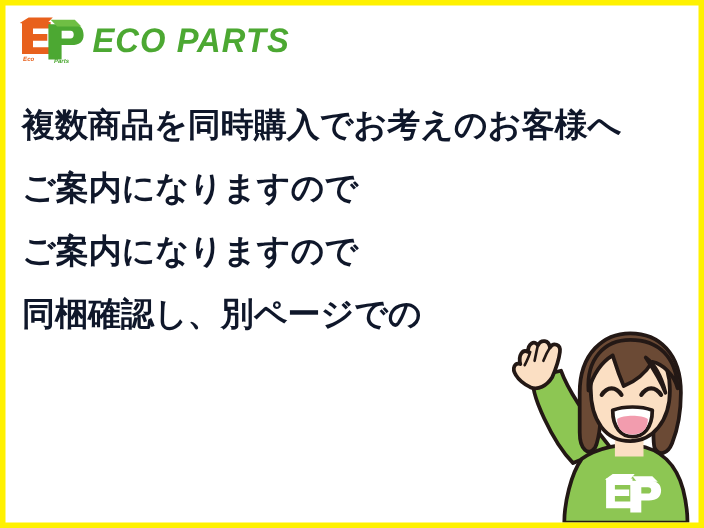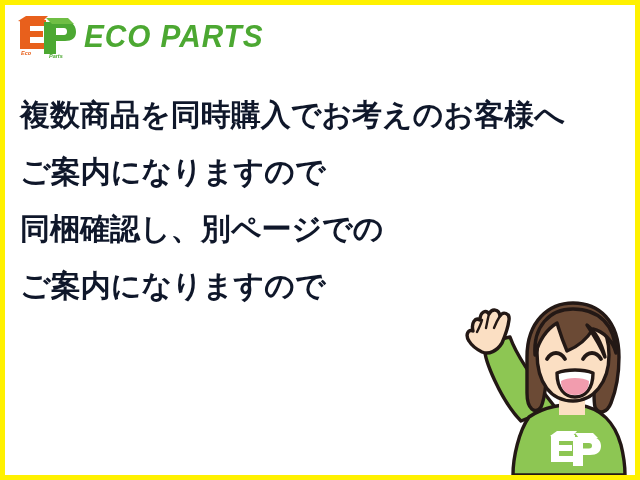--- a/index.html
+++ b/index.html
@@ -112,22 +112,22 @@
         <text x="33" y="43.5" font-family="Liberation Sans, sans-serif" font-size="5.5" font-weight="bold" font-style="italic" fill="#4CA832">Parts</text>
       </svg>
     </div>
 
     <div id="brand-wordmark">ECO PARTS</div>
   </div>
 
   <div id="notice-block">
     <div class="notice-line">複数商品を同時購入でお考えのお客様へ</div>
     <div class="notice-line">ご案内になりますので</div>
+    <div class="notice-line">ご案内になりますので</div>
     <div class="notice-line">同梱確認し、別ページでの</div>
-    <div class="notice-line">ご案内になりますので</div>
   </div>
 
   <div id="mascot">
     <svg viewBox="0 0 180 180" xmlns="http://www.w3.org/2000/svg">
       <g stroke="#231815" stroke-width="3.4" stroke-linejoin="round" stroke-linecap="round">
 
         <path d="M30 48 C26 62 48 108 66 126 L100 112 C84 92 62 62 55 42 Z" fill="#8DC653"></path>
 
         <path d="M14 46
                  C10 40 13 34 18 36

